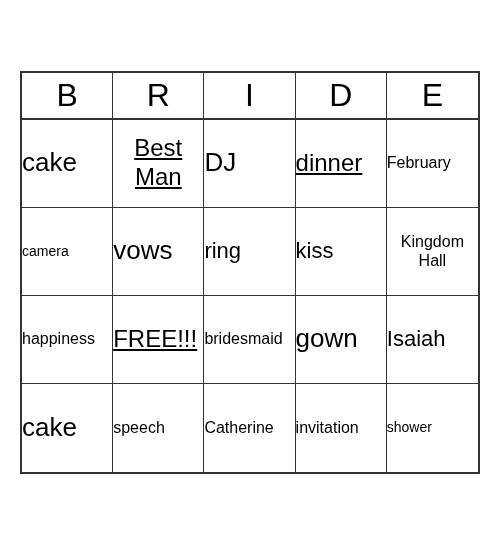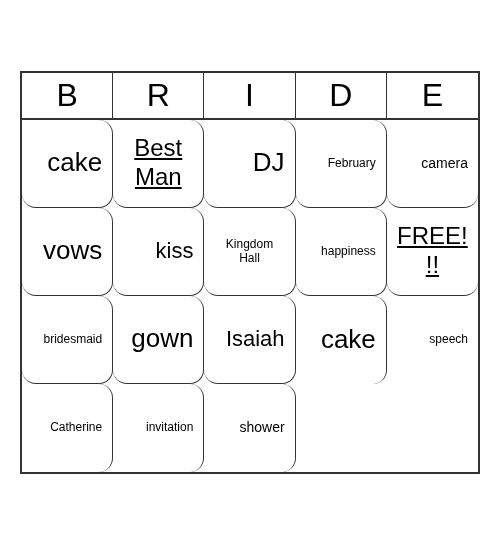--- a/index.html
+++ b/index.html
@@ -34,25 +34,24 @@
     .bingo-grid {
       display: grid;
       grid-template-columns: repeat(5, 1fr);
     }
     .bingo-cell {
       border-right: 1px solid #333;
       border-bottom: 1px solid #333;
       text-align: center;
       display: flex;
       align-items: center;
-      justify-content: flex-end;
-      padding: 4px 10px;
+      justify-content: flex-start;
+      padding: 4px 0;
       min-height: 88px;
       word-break: break-word;
-      border-radius: 14px;
     }
     .bingo-cell:nth-child(5n) {
       border-right: none;
     }
     .bingo-cell:nth-last-child(-n+5) {
       border-bottom: none;
     }
     .cell-text {
       font-size: 14px;
       line-height: 1.2;
@@ -61,21 +60,21 @@
       font-size: 22px;
     }
     .cell-text.xlarge {
       font-size: 26px;
     }
     .cell-text.medium {
       font-size: 24px;
       text-decoration: underline;
     }
     .cell-text.small {
-      font-size: 12px;
+      font-size: 16px;
     }
   </style>
 </head>
 <body>
 
 <div class="bingo-card">
   <div class="header-row">
   <div class="header-cell">B</div>
       <div class="header-cell">R</div>
       <div class="header-cell">I</div>
@@ -86,27 +85,33 @@
   <div class="bingo-cell">
         <span class="cell-text xlarge">cake</span>
       </div>
       <div class="bingo-cell">
         <span class="cell-text medium">Best Man</span>
       </div>
       <div class="bingo-cell">
         <span class="cell-text xlarge">DJ</span>
       </div>
       <div class="bingo-cell">
+        <span class="cell-text medium">dinner</span>
+      </div>
+      <div class="bingo-cell">
         <span class="cell-text small">February</span>
       </div>
       <div class="bingo-cell">
         <span class="cell-text">camera</span>
       </div>
       <div class="bingo-cell">
         <span class="cell-text xlarge">vows</span>
+      </div>
+      <div class="bingo-cell">
+        <span class="cell-text large">ring</span>
       </div>
       <div class="bingo-cell">
         <span class="cell-text large">kiss</span>
       </div>
       <div class="bingo-cell">
         <span class="cell-text small">Kingdom Hall</span>
       </div>
       <div class="bingo-cell">
         <span class="cell-text small">happiness</span>
       </div>

